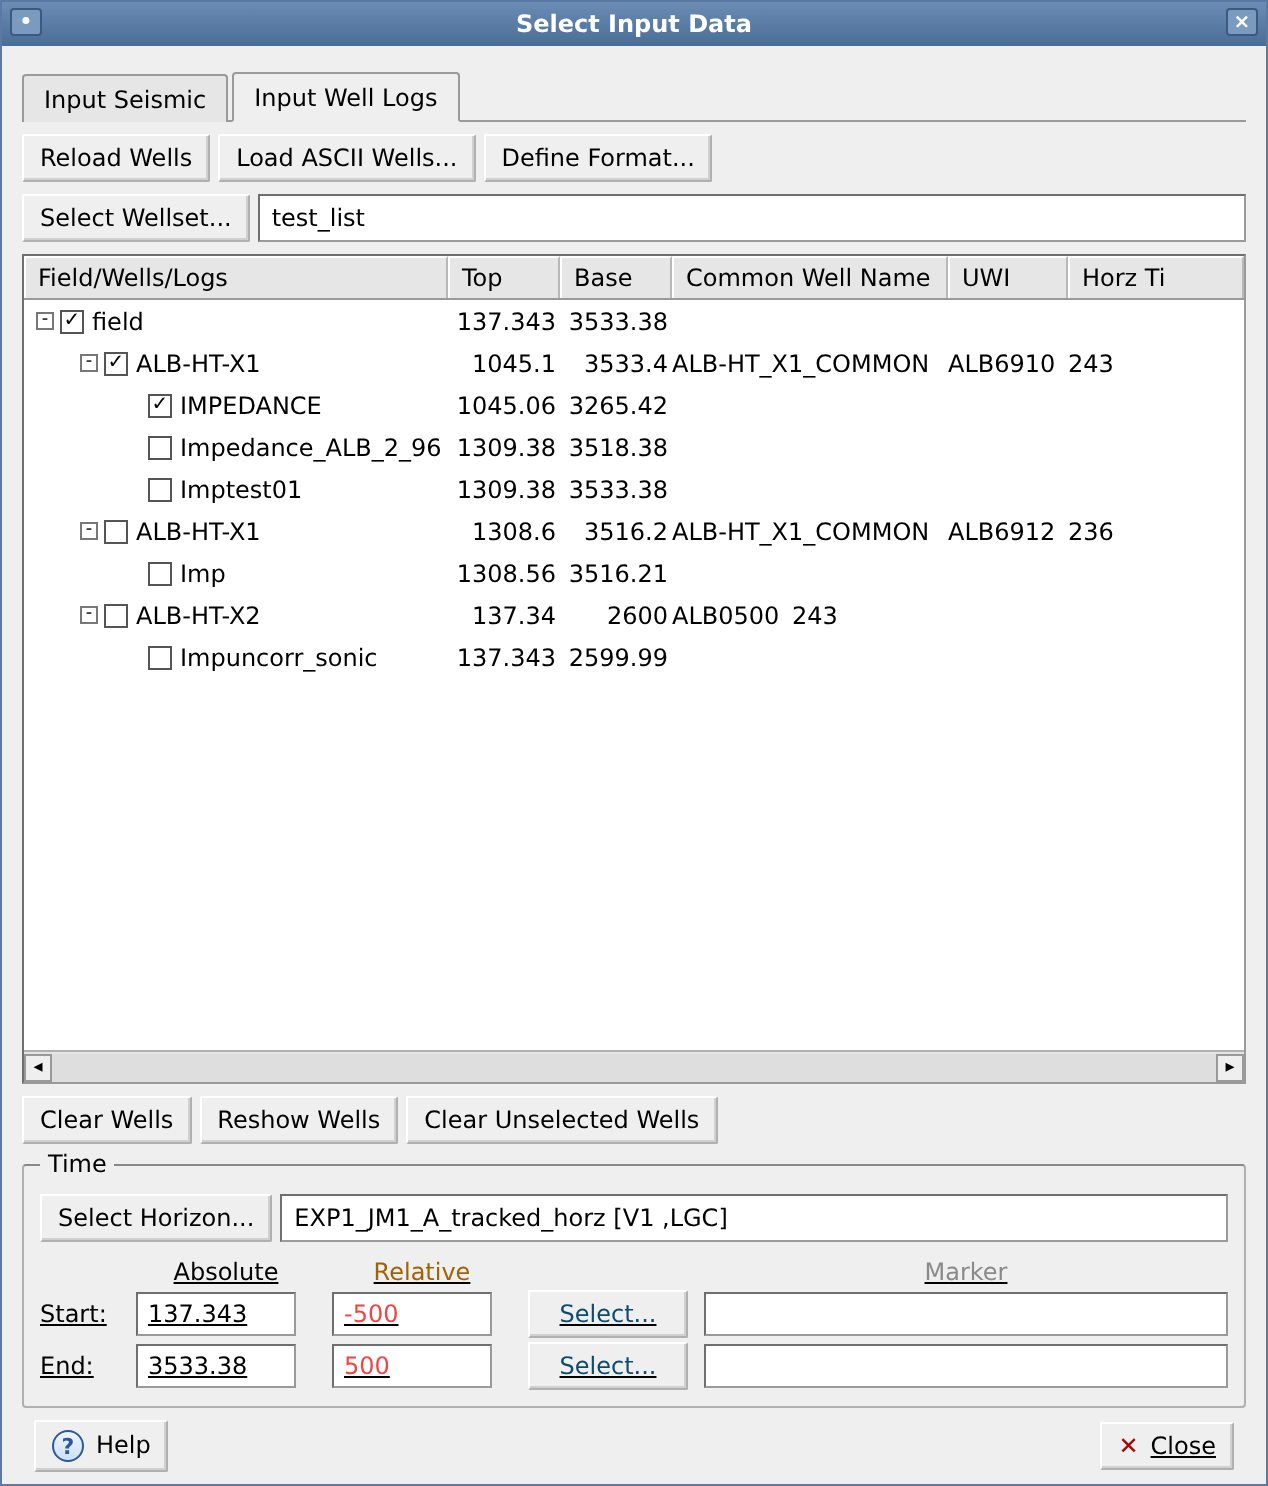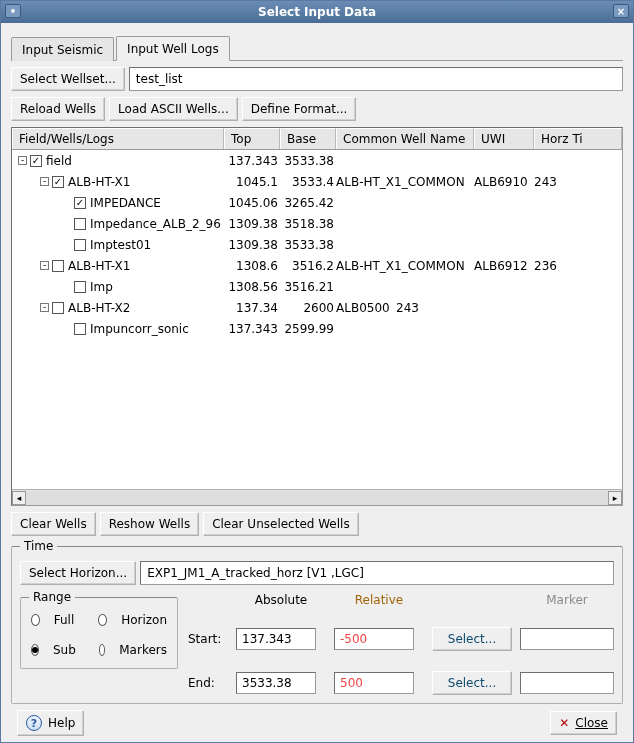--- a/index.html
+++ b/index.html
@@ -246,28 +246,28 @@
   </div>
 
   <div class="client">
 
     <div class="tabstrip">
       <div class="tab">Input Seismic</div>
       <div class="tab active">Input Well Logs</div>
     </div>
 
     <div class="row">
-      <button class="btn">Select Wellset...</button>
-      <input class="textfield" value="test_list" style="">
-    </div>
-
-    <div class="row">
       <button class="btn">Reload Wells</button>
       <button class="btn">Load ASCII Wells...</button>
       <button class="btn">Define Format...</button>
+    </div>
+
+    <div class="row">
+      <button class="btn">Select Wellset...</button>
+      <input class="textfield" value="test_list" style="">
     </div>
 
     <div class="treewrap">
       <div class="thead">
         <div class="th col0">Field/Wells/Logs</div>
         <div class="th col1">Top</div>
         <div class="th col2">Base</div>
         <div class="th col3">Common Well Name</div>
         <div class="th col4">UWI</div>
         <div class="th col5">Horz Ti</div>
@@ -405,40 +405,23 @@
 
     <div class="group">
       <span class="legend">Time</span>
 
       <div class="row" style="margin-bottom:8px;margin-top:4px;">
         <button class="btn">Select Horizon...</button>
         <input class="textfield" value="EXP1_JM1_A_tracked_horz [V1 ,LGC]" style="">
       </div>
 
       <div style="display:flex;gap:10px;align-items:flex-start;">
-        <div class="group" style="width:158px;padding:12px 6px 8px 6px;">
-          <span class="legend">Range</span>
-          <div class="range-radio-row">
-            <span class="radio"></span>
-              <span>Full</span>
-            <span style="width:6px;"></span>
-            <span class="radio"></span>
-              <span>Horizon</span>
-          </div>
-          <div class="range-radio-row" style="margin-top:10px;">
-            <span class="radio sel"></span>
-              <span>Sub</span>
-            <span style="width:8px;"></span>
-            <span class="radio"></span>
-              <span>Markers</span>
-          </div>
-        </div>
 
         <div style="flex:1;">
-          <div style="display:grid;grid-template-columns:40px 90px 90px 80px 1fr;gap:20px 8px;align-items:center;">
+          <div style="display:grid;grid-template-columns:40px 90px 90px 80px 1fr;gap:2px 8px;align-items:center;text-decoration:underline;">
             <div></div>
             <div style="text-align:center;">Absolute</div>
             <div style="text-align:center;color:#a16207;">Relative</div>
             <div></div>
             <div style="text-align:center;color:#8a8a8a;">Marker</div>
 
             <div>Start:</div>
             <input class="small-input" value="137.343" style="">
             <input class="small-input ro" value="-500" style="">
             <button class="btn disabled">Select...</button>

